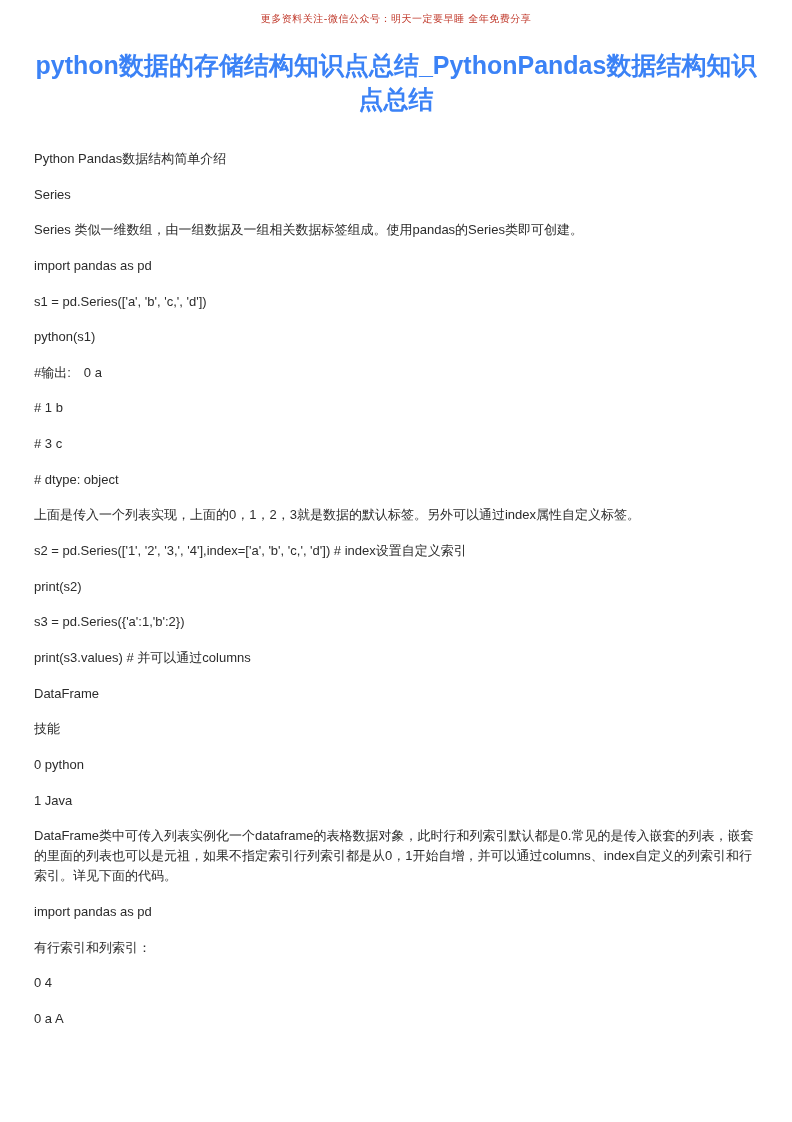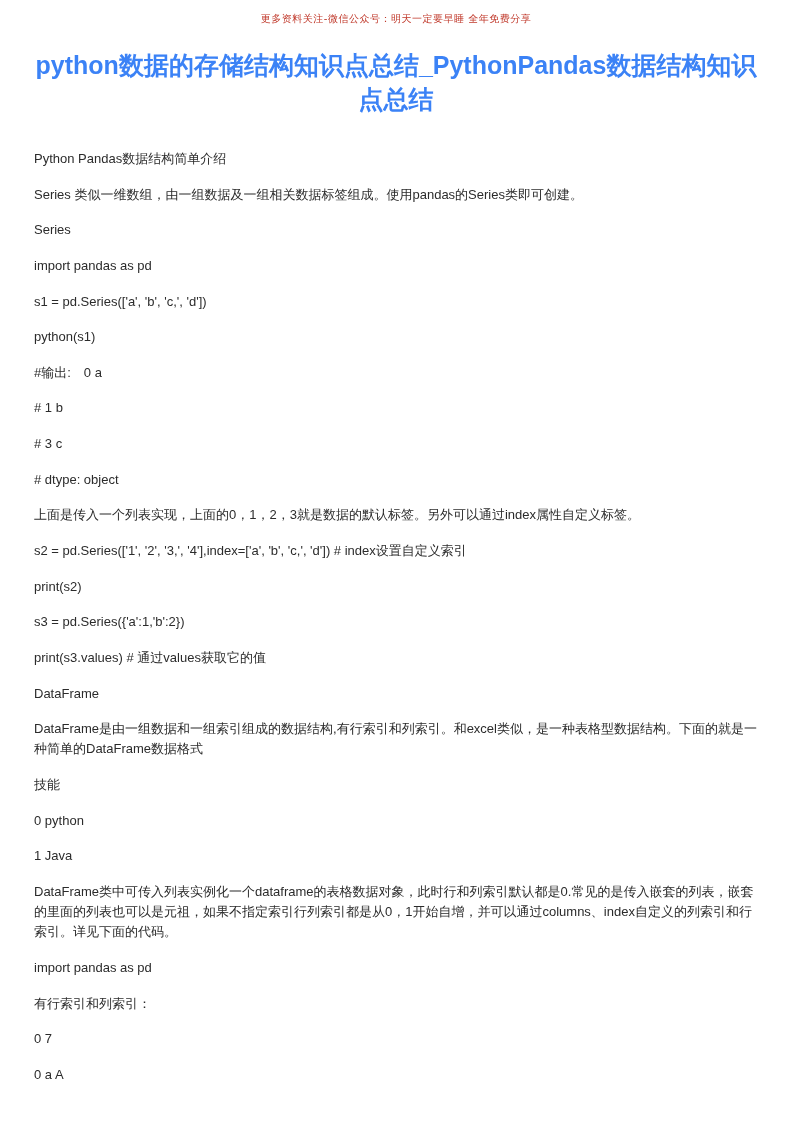--- a/index.html
+++ b/index.html
@@ -55,39 +55,38 @@
 <body>
 
 <div class="page">
 
   <div class="top-banner">更多资料关注-微信公众号：明天一定要早睡  全年免费分享</div>
 
   <h1 class="doc-title">python数据的存储结构知识点总结_PythonPandas数据结构知识点总结</h1>
 
   <div class="content">
       <p class="para">Python Pandas数据结构简单介绍</p>
+      <p class="para">Series</p>
       <p class="para">Series 类似一维数组，由一组数据及一组相关数据标签组成。使用pandas的Series类即可创建。</p>
-      <p class="para">Series</p>
       <p class="para">import pandas as pd</p>
       <p class="para">s1 = pd.Series(['a', 'b', 'c,', 'd'])</p>
       <p class="para">python(s1)</p>
       <p class="para">#输出:　0 a</p>
       <p class="para"># 1 b</p>
       <p class="para"># 3 c</p>
       <p class="para"># dtype: object</p>
       <p class="para">上面是传入一个列表实现，上面的0，1，2，3就是数据的默认标签。另外可以通过index属性自定义标签。</p>
       <p class="para">s2 = pd.Series(['1', '2', '3,', '4'],index=['a', 'b', 'c,', 'd']) # index设置自定义索引</p>
       <p class="para">print(s2)</p>
       <p class="para">s3 = pd.Series({'a':1,'b':2})</p>
-      <p class="para">print(s3.values) # 通过values获取它的值</p>
+      <p class="para">print(s3.values) # 并可以通过columns</p>
       <p class="para">DataFrame</p>
-      <p class="para">DataFrame是由一组数据和一组索引组成的数据结构,有行索引和列索引。和excel类似，是一种表格型数据结构。下面的就是一种简单的DataFrame数据格式</p>
       <p class="para">技能</p>
       <p class="para">0 python</p>
       <p class="para">1 Java</p>
       <p class="para">DataFrame类中可传入列表实例化一个dataframe的表格数据对象，此时行和列索引默认都是0.常见的是传入嵌套的列表，嵌套的里面的列表也可以是元祖，如果不指定索引行列索引都是从0，1开始自增，并可以通过columns、index自定义的列索引和行索引。详见下面的代码。</p>
       <p class="para">import pandas as pd</p>
       <p class="para">有行索引和列索引：</p>
-      <p class="para">0 7</p>
+      <p class="para">0 4</p>
       <p class="para">0 a A</p>
     </div>
 
 </div>
 
 </body></html>

